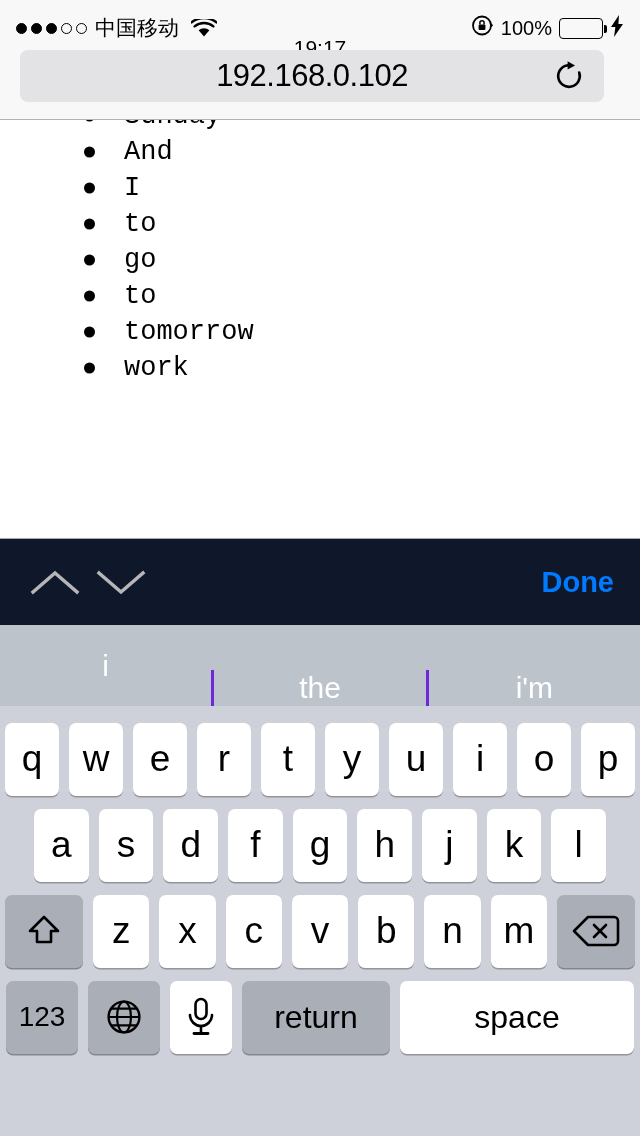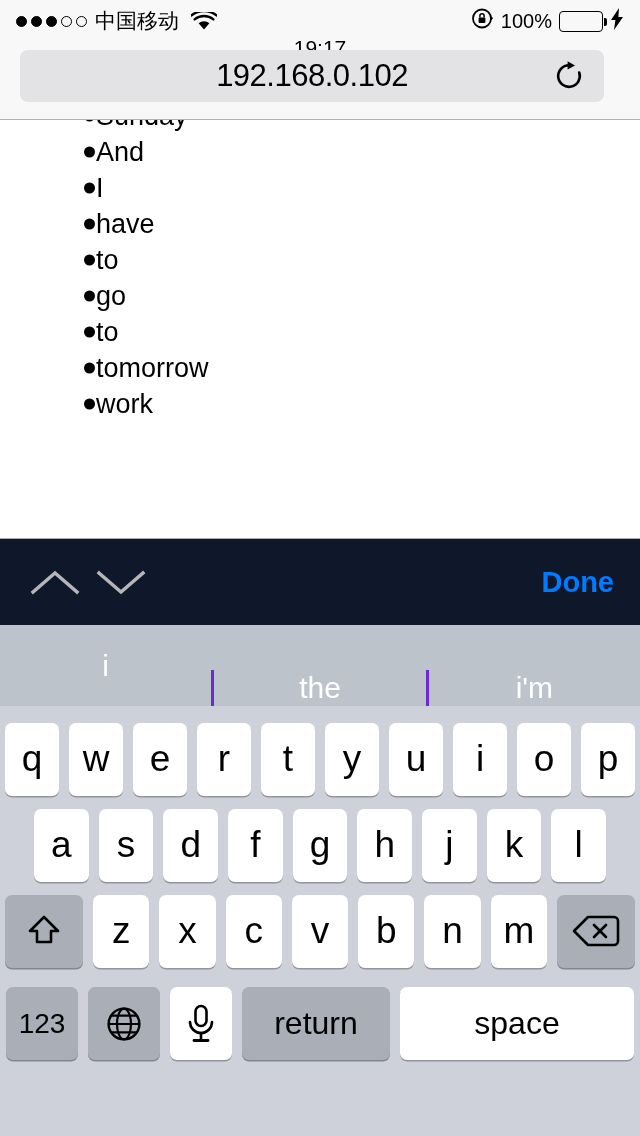--- a/index.html
+++ b/index.html
@@ -8,21 +8,21 @@
     font-family:"Liberation Sans", sans-serif;
     background:#ffffff;
     -webkit-font-smoothing:antialiased;
   }
 
   
   .statusbar {
     height:42px;
     background:#f8f8f8;
     display:flex;
-    align-items:center;
+    align-items:flex-end;
     padding:0 16px;
     font-size:21px;
     font-weight:600;
     color:#000;
     position:relative;
   }
   .sb-left { display:flex; align-items:center; gap:8px; }
   .dots { display:flex; align-items:center; gap:4px; }
   .dot { width:11px; height:11px; border-radius:50%; border:1.6px solid #000; }
   .dot.filled { background:#000; }
@@ -92,21 +92,21 @@
     padding-left:84px;
     position:relative;
   }
   .bullet-list li::before {
     content:"";
     position:absolute; left:84px; top:50%;
     transform:translateY(-50%);
     width:11px; height:11px; border-radius:50%;
     background:#000;
   }
-  .bullet-list li span { margin-left:12px; }
+  .bullet-list li span { margin-left:40px;font-family:Liberation Mono, monospace; }
 
   
   .accessory {
     height:88px;
     background:#0f172a;
     border-top:1px solid #a9a9ac;
     border-bottom:1px solid #bfc2c7;
     display:flex; align-items:center;
     padding:0 22px;
   }
@@ -147,21 +147,21 @@
   .krow {
     display:flex;
     justify-content:center;
     align-items:center;
     height:86px;
     gap:10px;
   }
   .krow.r1 { padding:0 5px; }
   .krow.r2 { padding:0 34px; }
   .krow.r3 { padding:0 5px; }
-  .krow.r4 { padding:0 5px;align-items:flex-end; }
+  .krow.r4 { padding:0 5px; }
   .key {
     background:#ffffff;
     border-radius:7px;
     box-shadow:0 1.5px 0 rgba(136,138,145,0.85);
     display:flex; align-items:center; justify-content:center;
     font-size:37px;
     color:#000;
     height:73px;
     flex:1;
     font-weight:400;
@@ -241,23 +241,20 @@
 <div class="content">
   <ul class="bullet-list">
     <li>
         <span>Sunday</span>
       </li>
     <li>
         <span>And</span>
       </li>
     <li>
         <span>I</span>
-      </li>
-    <li>
-        <span>have</span>
       </li>
     <li>
         <span>to</span>
       </li>
     <li>
         <span>go</span>
       </li>
     <li>
         <span>to</span>
       </li>

